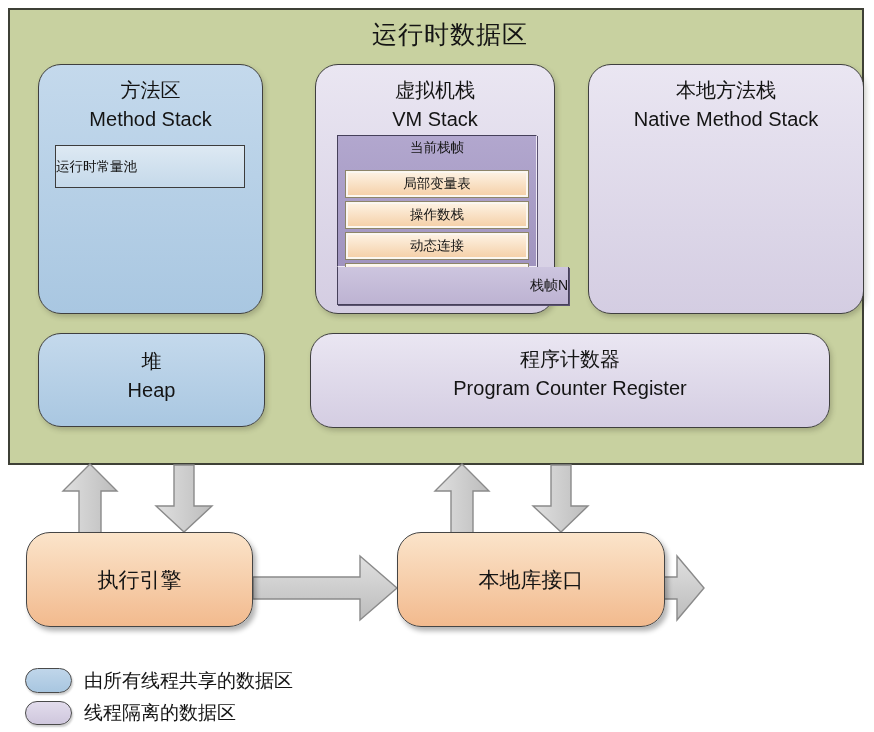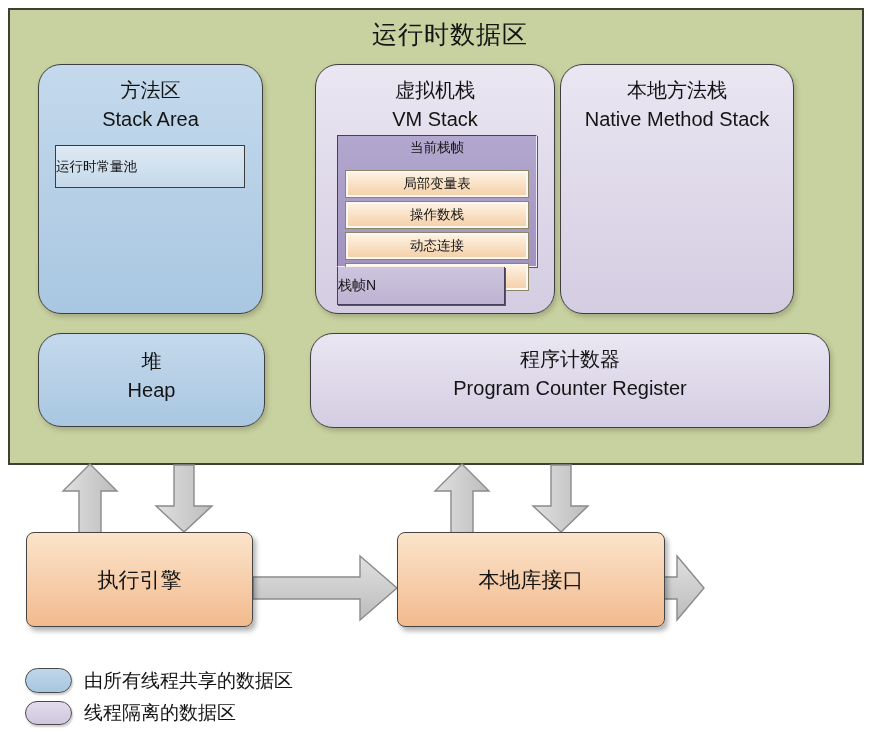--- a/index.html
+++ b/index.html
@@ -26,21 +26,21 @@
     box-shadow:2px 3px 5px rgba(60,60,40,0.25);
     text-align:center;
   }
   .blue{background:linear-gradient(180deg,#c4d9ec 0%,#a9c7e1 100%);text-align:center;}
   .lav{background:linear-gradient(180deg,#eae6f2 0%,#d4cde2 100%);}
   .orange{background:linear-gradient(180deg,#fbe4ca 0%,#f2ba8e 100%);}
   .box-title{padding-top:11px;font-size:20px;line-height:29px;}
 
   .method-area{left:38px;top:64px;width:225px;height:250px;}
   .vm-stack{left:315px;top:64px;width:240px;height:250px;}
-  .native-stack{left:560px;top:64px;width:234px;height:250px;}
+  .native-stack{left:588px;top:64px;width:276px;height:250px;}
   .heap{left:38px;top:333px;width:227px;height:94px;}
   .pcr{left:310px;top:333px;width:520px;height:95px;}
 
   
   .const-pool{
     left:55px;top:145px;width:190px;height:43px;
     background:linear-gradient(180deg,#dde9f3 0%,#c5d9ea 100%);
     border:1.4px solid #3c3c3c;
     display:flex;align-items:center;justify-content:flex-start;
     font-size:13.5px;
@@ -54,31 +54,31 @@
     box-shadow:1px 1px 0 #5a5270;
   }
   .cur-frame-header{height:35px;line-height:23px;text-align:center;font-size:13.5px;}
   .frame-row{
     height:22px;margin:0 8px 5px 8px;
     background:linear-gradient(180deg,#fdf1e1 0%,#f5d1aa 100%);
     border:2px solid #fbf7f1;box-shadow:0 0 0 1px #8d8568;
     display:flex;align-items:center;justify-content:center;font-size:13.5px;
   }
   .frame-n{
-    left:337px;top:267px;width:168px;height:38px;
+    left:337px;top:267px;width:232px;height:38px;
     background:linear-gradient(180deg,#cdc5df 0%,#bdb3d2 100%);
     border:1.2px solid #46405a;border-top:none;
-    display:flex;align-items:center;justify-content:flex-start;font-size:14px;
+    display:flex;align-items:center;justify-content:flex-end;font-size:14px;
     box-shadow:1px 1px 0 #5a5270;
   }
 
   
   .engine-box{
     display:flex;align-items:center;justify-content:center;
-    font-size:21px;border-radius:8px;border:1.6px solid #454545;
+    font-size:21px;border-radius:24px;border:1.6px solid #454545;
     box-shadow:3px 4px 5px rgba(0,0,0,0.3);
   }
   .exec-engine{left:26px;top:532px;width:227px;height:95px;}
   .native-interface{left:397px;top:532px;width:268px;height:95px;}
   .native-library{
     left:722px;top:568px;width:150px;height:40px;
     display:flex;align-items:center;font-size:20px;
   }
 
   
@@ -101,21 +101,21 @@
 <body>
 
 <div class="canvas">
 
   <div class="abs green-container"></div>
   <div class="abs rt-title">运行时数据区</div>
 
   <div class="abs rbox blue method-area">
     <div class="box-title">
       <div>方法区</div>
-      <div>Stack Area</div>
+      <div>Method Stack</div>
     </div>
   </div>
   <div class="abs const-pool">
     <span>运行时常量池</span>
   </div>
 
   <div class="abs rbox lav vm-stack">
     <div class="box-title">
       <div>虚拟机栈</div>
       <div>VM Stack</div>

